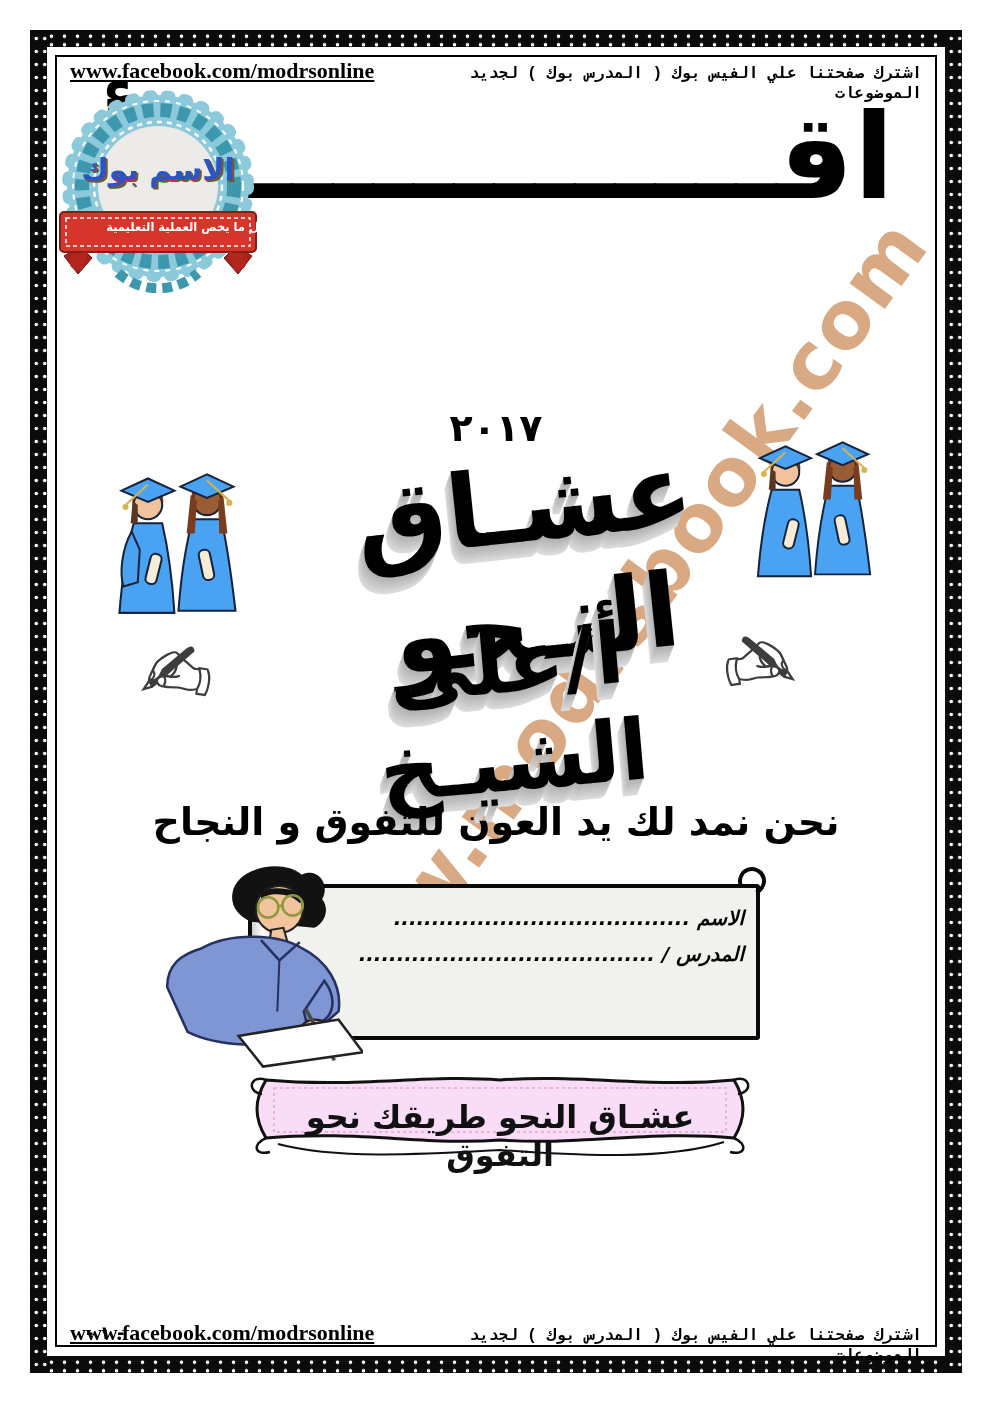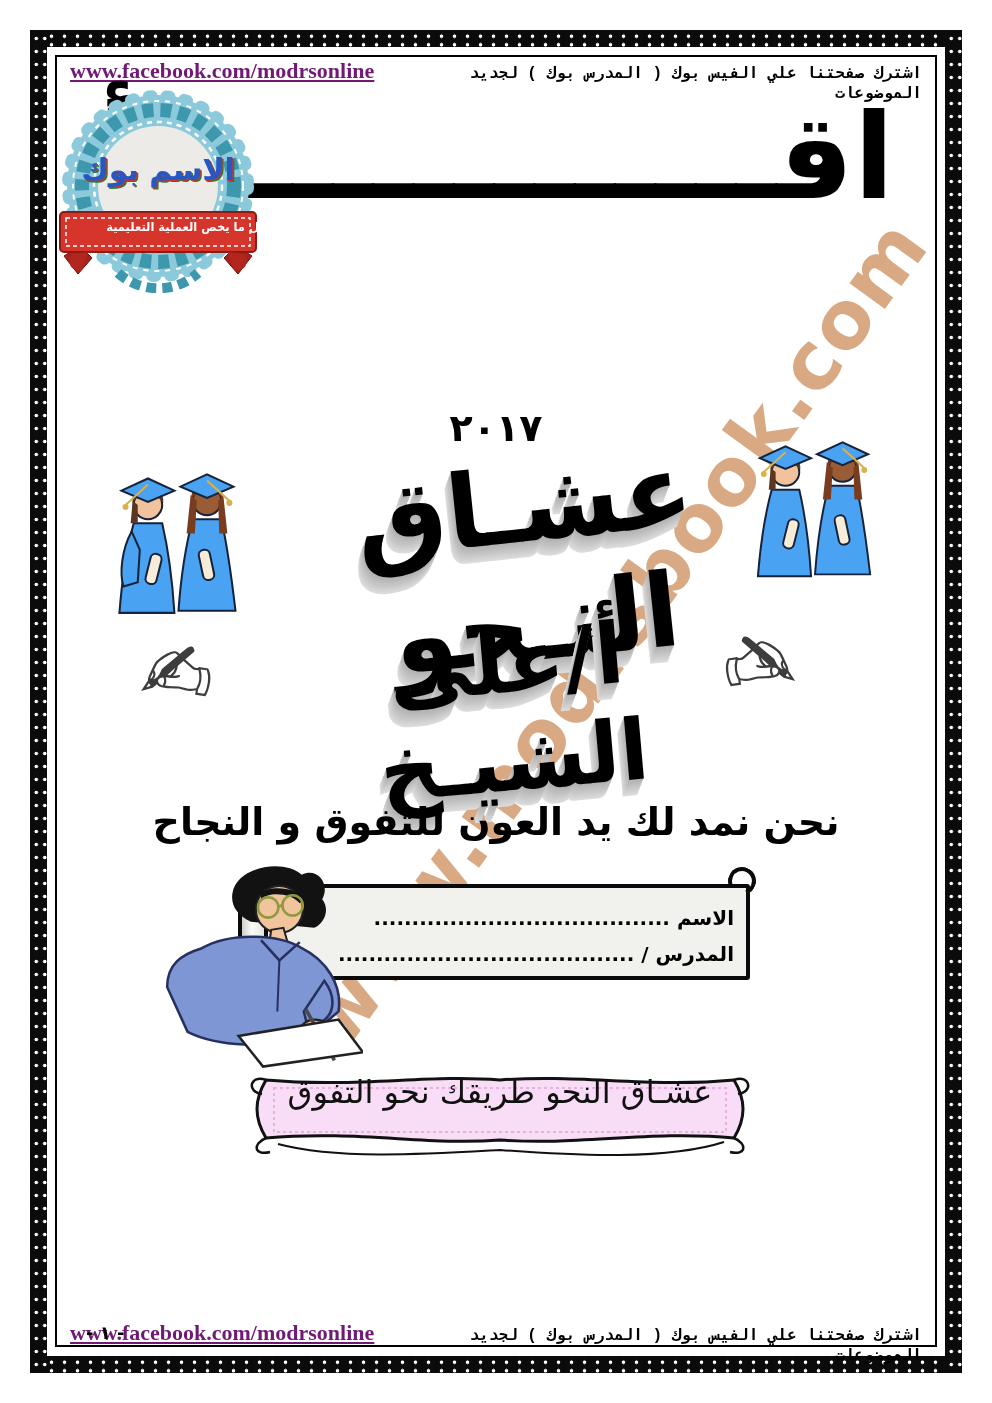--- a/index.html
+++ b/index.html
@@ -12,21 +12,21 @@
   .orn.v{width:17px;top:30px;bottom:30px;background-size:8.5px 13px;background-position:2px 2px;}
   .orn.t{top:30px}.orn.b{bottom:30px}.orn.l{left:30px}.orn.r{right:30px}
   .frame-line{position:absolute;left:55px;right:55px;top:55px;bottom:56px;
               border:2px solid #000;pointer-events:none;}
 
   .hdr-row{position:absolute;left:70px;right:70px;display:flex;justify-content:center;
            align-items:baseline;gap:20px;direction:rtl;}
   .hdr-row.top{top:58px}
   .hdr-row.bot{top:1320px}
   .ar-bold{font-weight:bold;color:#000;font-size:16px;font-family:Liberation Mono, monospace;}
-  .lnk{font-family:"Liberation Serif",serif;font-weight:bold;color:#701a75;
+  .lnk{font-family:"Liberation Serif",serif;font-weight:bold;color:#000000;
        text-decoration:underline;font-size:22px;direction:ltr;cursor:pointer;}
 
   .pagenum{position:absolute;left:86px;top:1322px;font-weight:bold;font-size:18px;color:#000;}
 
   .center-text{position:absolute;left:0;width:100%;text-align:center;color:#000;}
   .t-read{top:96px;font-size:118px;line-height:1.05;font-weight:bold;}
   .t-in{top:246px;font-size:62px;font-weight:bold;text-shadow:7px 8px 0 #b9b9b9;}
   .t-subject{top:320px;font-size:60px;font-weight:bold;}
   .t-year{top:406px;font-size:38px;font-weight:bold;letter-spacing:10px;}
 
@@ -44,40 +44,40 @@
 
   .slogan{top:800px;font-size:38px;font-weight:bold;z-index:3;}
 
   .clip{position:absolute;z-index:2;}
   .hand-glyph{font-size:86px;color:#3d3d3d;line-height:1;z-index:2;position:absolute;
               font-family:"DejaVu Sans",sans-serif;}
   .hand-glyph.rt{transform:scaleX(-1) rotate(8deg);}
   .hand-glyph.lt{transform:rotate(8deg);}
 
   
-  .scroll{position:absolute;left:252px;top:884px;width:498px;height:96px;z-index:2;}
+  .scroll{position:absolute;left:262px;top:884px;width:498px;height:156px;z-index:2;font-style:italic;}
   .scroll .body{position:absolute;inset:0;background:#f1f1ee;border:4px solid #0a0a0a;
                 border-radius:3px;}
   .scroll .roll{position:absolute;left:-14px;top:-6px;width:22px;height:136px;background:
         linear-gradient(90deg,#cfcfcb,#fbfbf9 45%,#e4e4e0);border:4px solid #0a0a0a;
         border-radius:11px;}
   .scroll .roll-dot{position:absolute;left:-8px;top:-2px;width:12px;height:12px;
         border:3px solid #0a0a0a;border-radius:50%;background:#fff;}
   .scroll .curl{position:absolute;right:-6px;top:-17px;width:20px;height:20px;
         border:4px solid #0a0a0a;border-radius:50%;border-bottom-color:transparent;
         background:transparent;transform:rotate(25deg);}
   .scroll .lines{position:absolute;inset:0;direction:rtl;padding:16px 16px 0 30px;
         font-size:20px;font-weight:bold;color:#000;line-height:36px;white-space:nowrap;
         overflow:hidden;}
   .scroll .dots{letter-spacing:1.5px;font-weight:bold;}
 
   
   .banner-c{position:absolute;left:248px;top:1066px;width:504px;height:92px;z-index:2;}
-  .banner-c .txt{position:absolute;left:0;top:7px;width:100%;text-align:center;
-        font-size:32px;font-weight:normal;color:#111;}
+  .banner-c .txt{position:absolute;left:0;top:32px;width:100%;text-align:center;
+        font-size:32px;font-weight:bold;color:#111;}
   .easel{position:absolute;top:1058px;width:155px;height:108px;z-index:2;}
   .easel .txt{position:absolute;left:41px;top:20px;width:72px;height:54px;display:flex;
         align-items:center;justify-content:center;font-weight:bold;color:#111;text-align:center;}
   .easel.le{left:93px}.easel.ri{left:744px}
   .easel.le .txt{font-size:23px}
   .easel.ri .txt{font-size:12px}
 
   
   .logo{position:absolute;left:58px;top:88px;width:200px;height:205px;z-index:2;}
   .logo .title{position:absolute;left:0;top:64px;width:100%;text-align:center;

